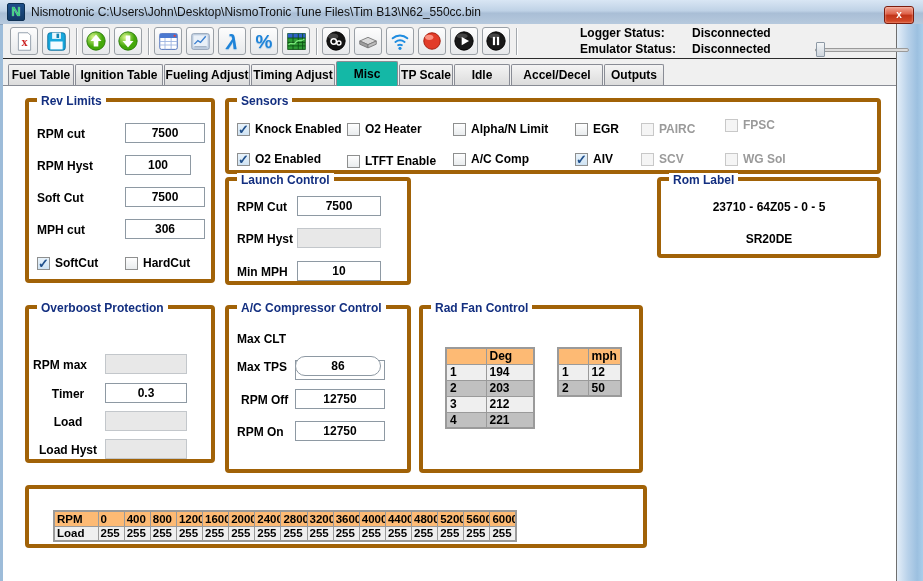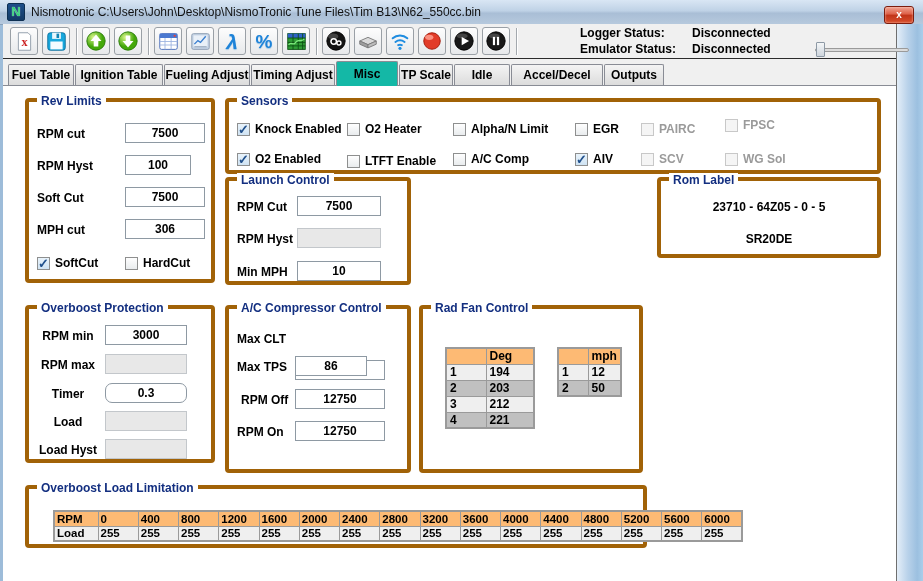--- a/index.html
+++ b/index.html
@@ -111,21 +111,21 @@
   .combo-btn{width:17px;height:100%;border-left:1px solid #b4bfca;background:linear-gradient(#f3f7fb,#d5e0ea);display:flex;align-items:center;justify-content:center;font-size:7px;color:#3a4a5a;}
   .btn{
     position:absolute;box-sizing:border-box;border:1px solid #757575;border-radius:3px;
     background:linear-gradient(#f6f6f6,#e3e3e3);
     font-size:12px;font-weight:bold;color:#000;display:flex;align-items:center;justify-content:center;cursor:pointer;
   }
   .romline{position:absolute;left:0;right:0;text-align:center;font-size:12px;font-weight:bold;}
   
   table.mini{border-collapse:collapse;position:absolute;border:2px solid #9a9a9a;}
   table.mini td{border:1px solid #9a9a9a;font-size:12px;font-weight:bold;padding:0 3px;height:16px;box-sizing:border-box;}
-  table.big{border-collapse:collapse;position:absolute;border:2px solid #9a9a9a;table-layout:fixed;width:690px;}
+  table.big{border-collapse:collapse;position:absolute;border:2px solid #9a9a9a;table-layout:fixed;width:464px;}
   table.big td{border:1px solid #9a9a9a;font-size:11.5px;font-weight:bold;padding:0 2px;height:15px;box-sizing:border-box;overflow:hidden;white-space:nowrap;}
   .rhd{background:#fdba74;margin-left:20px;}
   .rlt{background:#efefef;}
   .rdk{background:#c0c0c0;}
 </style>
 </head>
 <body>
 
 <div class="titlebar">
   <div class="app-icon">N</div>
@@ -377,51 +377,47 @@
 
 
     <div class="group" style="left:654px;top:91px;width:224px;height:81px">
       <span class="gtitle">Rom Label</span>
       <div class="romline" style="top:19px">23710 - 64Z05 - 0 - 5</div>
       <div class="romline" style="top:51px">SR20DE</div>
     </div>
 
     <div class="group" style="left:22px;top:219px;width:190px;height:158px">
       <span class="gtitle">Overboost Protection</span>
-      <div class="frow" style="top:16px">
-        <span class="flabel" style="left:4px;width:70px;text-align:center">RPM min</span>
-        <input class="tb" style="left: 76px; width: 82px;" value="3000">
-      </div>
       <div class="frow" style="top:45px">
-        <span class="flabel" style="left:4px;width:70px;text-align:center">RPM max</span>
+        <span class="flabel" style="left:4px;width:70px;text-align:left">RPM max</span>
         <input class="tb off" style="left: 76px; width: 82px;" disabled="" value="">
       </div>
       <div class="frow" style="top:74px">
         <span class="flabel" style="left:4px;width:70px;text-align:center">Timer</span>
-        <input class="tb" style="left: 76px; width: 82px; border-radius: 7px;" value="0.3">
+        <input class="tb" style="left: 76px; width: 82px;" value="0.3">
       </div>
       <div class="frow" style="top:102px">
         <span class="flabel" style="left:4px;width:70px;text-align:center">Load</span>
         <input class="tb off" style="left: 76px; width: 82px;" disabled="" value="">
       </div>
       <div class="frow" style="top:130px">
         <span class="flabel" style="left:4px;width:70px;text-align:center">Load Hyst</span>
         <input class="tb off" style="left: 76px; width: 82px;" disabled="" value="">
       </div>
     </div>
 
     <div class="group" style="left:222px;top:219px;width:186px;height:168px">
       <span class="gtitle">A/C Compressor Control</span>
       <div class="frow" style="top:19px">
         <span class="flabel">Max CLT</span>
         <input class="tb" style="left: 66px; width: 90px; margin-top: 32px;" value="237">
       </div>
       <div class="frow" style="top:47px">
         <span class="flabel">Max TPS</span>
-        <input class="tb" style="left: 66px; width: 72px;" value="86">
+        <input class="tb" style="left: 66px; width: 86px; border-radius: 10px;" value="86">
       </div>
       <div class="frow" style="top:80px">
         <span class="flabel" style="left:12px">RPM Off</span>
         <input class="tb" style="left: 66px; width: 90px;" value="12750">
       </div>
       <div class="frow" style="top:112px">
         <span class="flabel">RPM On</span>
         <input class="tb" style="left: 66px; width: 90px;" value="12750">
       </div>
     </div>
@@ -464,21 +460,20 @@
         </tr>
         <tr>
           <td class="rdk">2</td>
           <td class="rdk">50</td>
         </tr>
       </tbody>
         </table>
     </div>
 
     <div class="group" style="left:22px;top:399px;width:622px;height:63px">
-      <span class="gtitle">Overboost Load Limitation</span>
       <table class="big" style="left:24px;top:21px">
         <colgroup>
             <col style="width:44px">
           </colgroup>
         <tbody>
             <tr>
           <td class="rhd">RPM</td>
           <td class="rhd">0</td>
           <td class="rhd">400</td>
           <td class="rhd">800</td>

